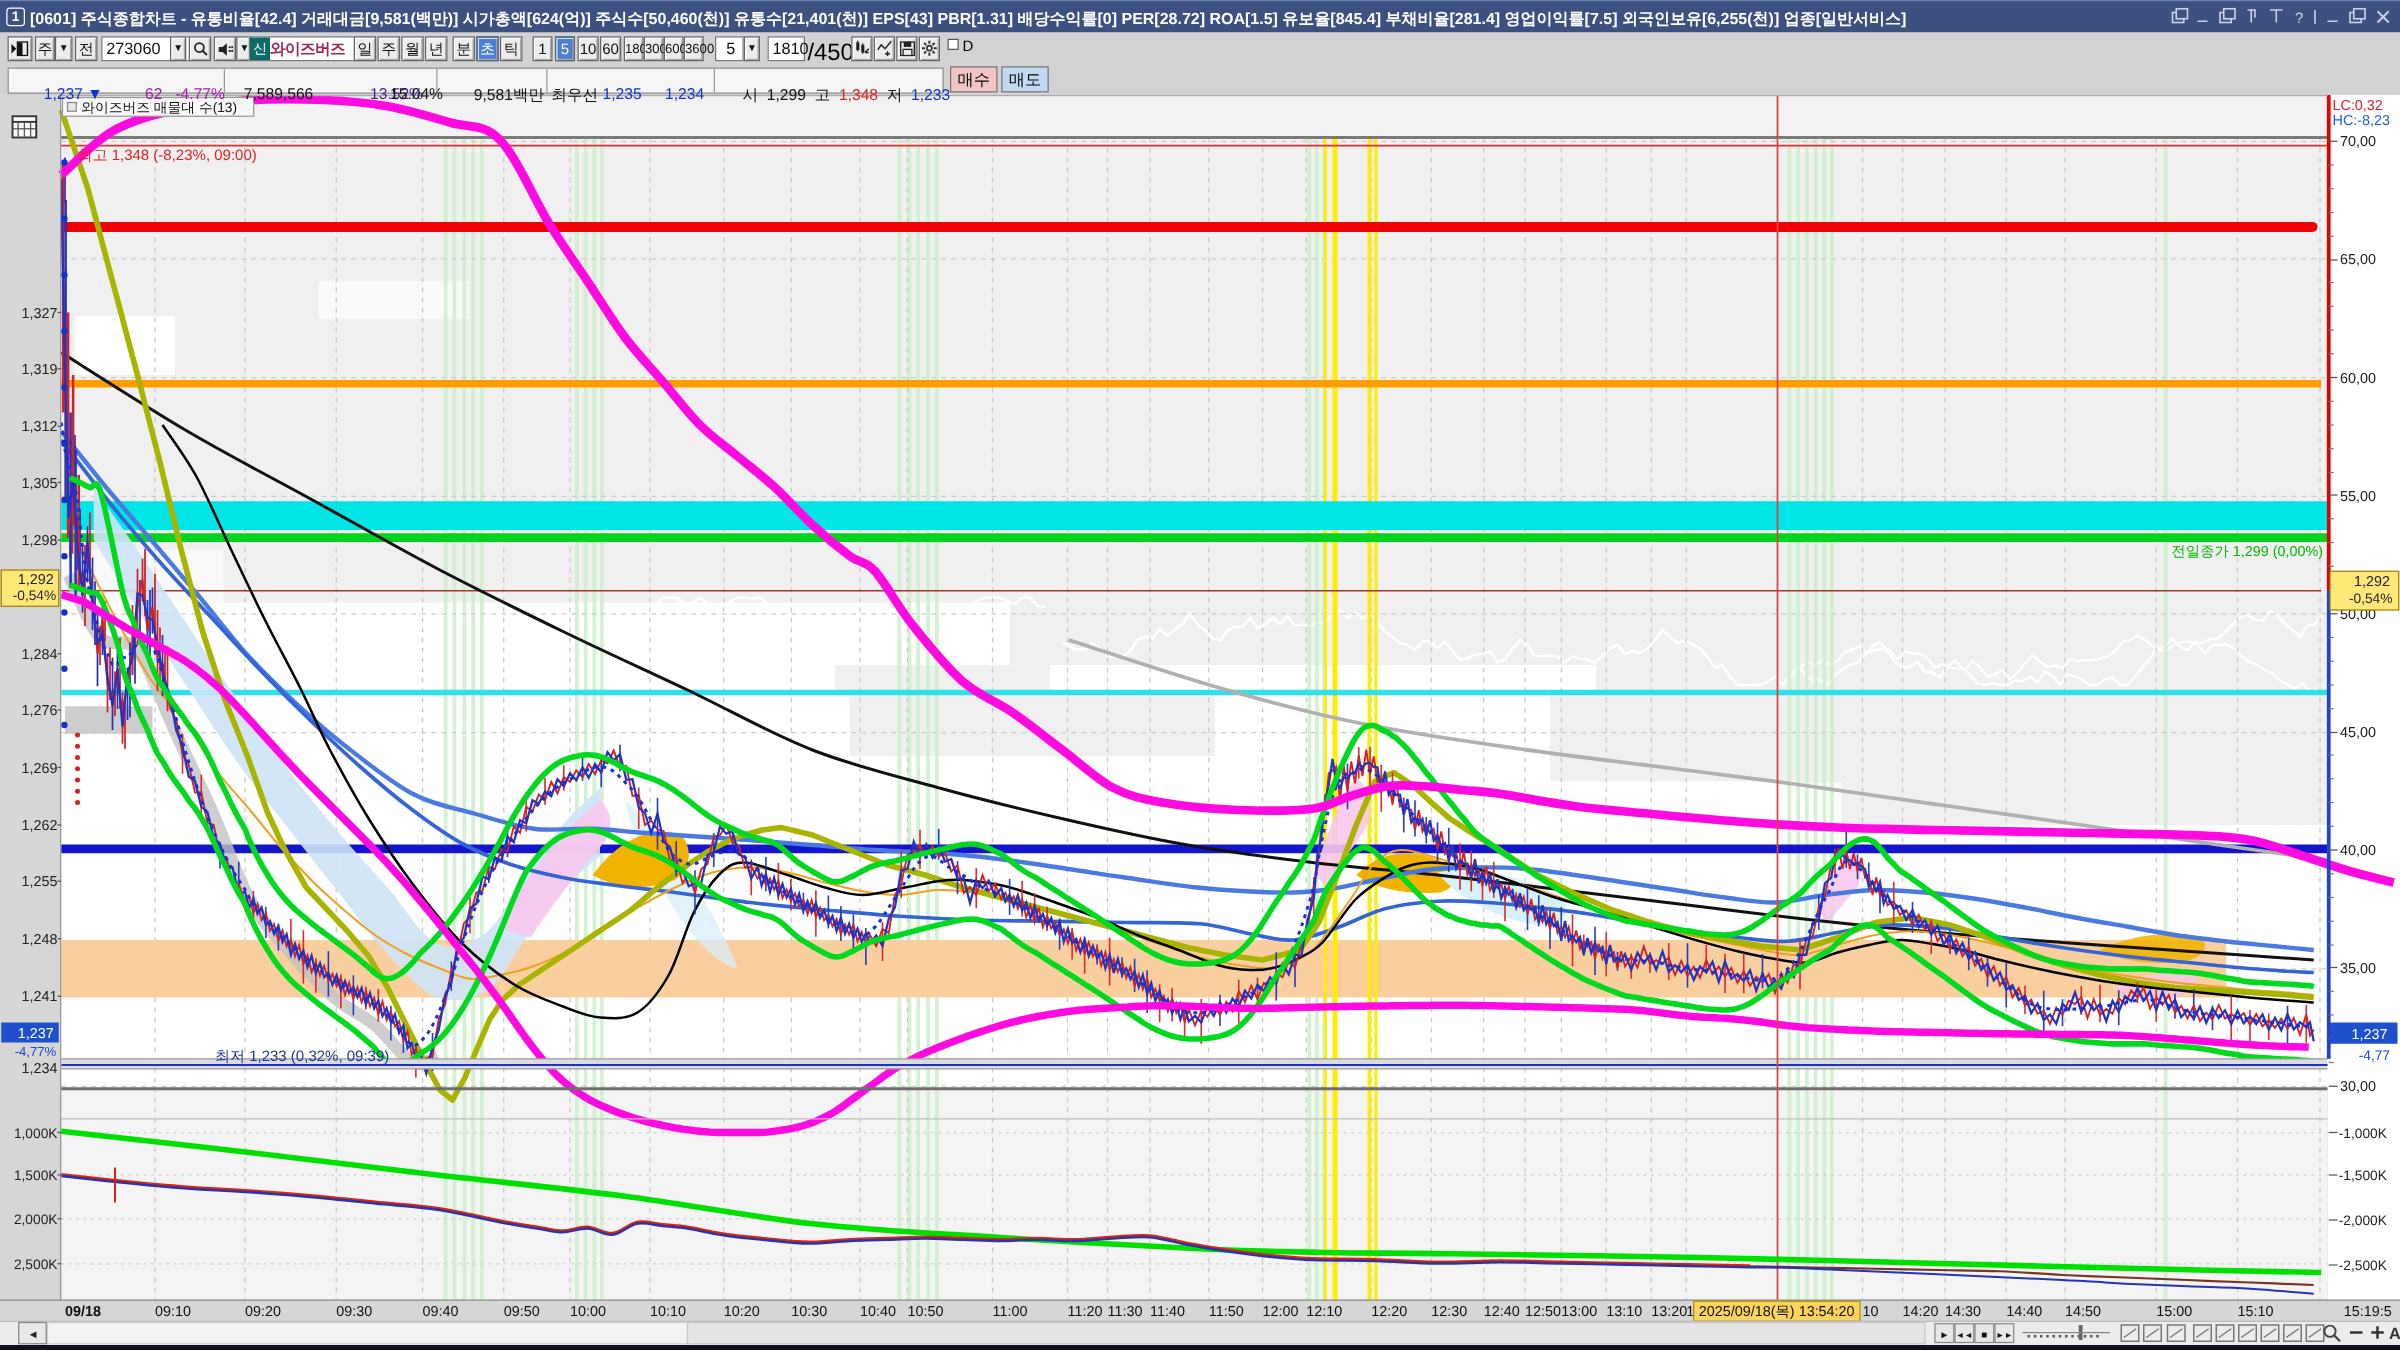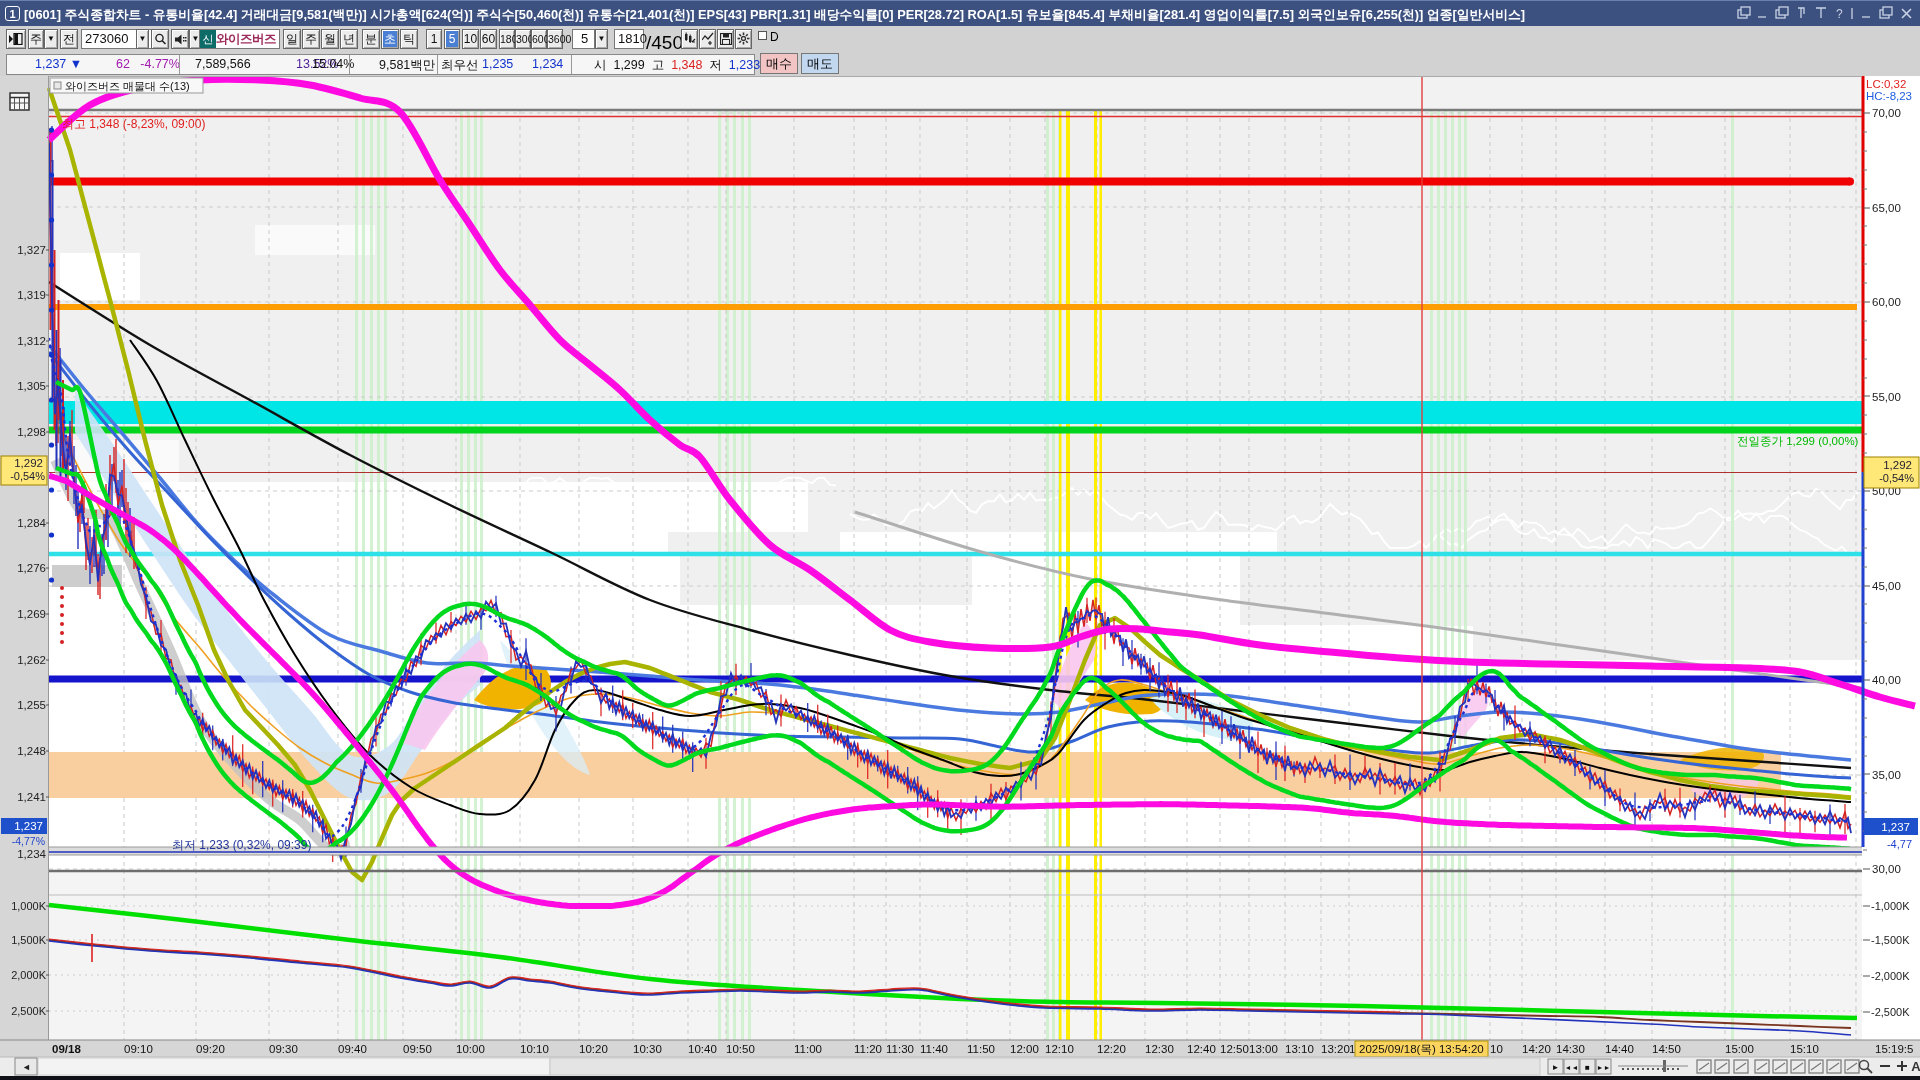--- a/index.html
+++ b/index.html
@@ -5,21 +5,21 @@
 body { width:1920px; height:1080px; overflow:hidden; font-family:"Liberation Sans", sans-serif; background:#d6d6d6; position:relative; }
 .titlebar { position:absolute; left:0; top:0; width:1920px; height:26px; background:#3d5180; border-top:1px solid #6a80ad; color:#fff; }
 .titlebar .t { position:absolute; left:24px; top:6px; font-size:12.8px; letter-spacing:0; white-space:nowrap;font-weight:bold; }
 .ticon { position:absolute; left:5px; top:5px; width:15px; height:15px; border:1.5px solid #fff; border-radius:3px; font-size:11px; text-align:center; line-height:14px; font-weight:bold; }
 .toolbar { position:absolute; left:0; top:26px; width:1920px; height:27px; background:#d2d2d2; }
 .btn { position:absolute; top:3px; height:20px; background:#ececec; border:1px solid #666; box-shadow:inset 1px 1px 0 #fff, inset -1px -1px 0 #aaa; font-size:12px; text-align:center; color:#111; line-height:18px; }
 .sel { background:#4a7fd4; color:#fff; }
 .field { position:absolute; top:3px; height:20px; background:#fff; border:1px solid #777; font-size:13px; color:#111; line-height:18px; }
 .row3 { position:absolute; left:0; top:53px; width:1920px; height:23px; background:#d2d2d2; }
 .r3box { position:absolute; left:6px; top:1px; width:749px; height:21px; background:#f6f6f6; border:1px solid #888; }
-.r3 { position:absolute; top:4px; font-size:12.5px; white-space:nowrap; }
+.r3 { position:absolute; top:15px; font-size:12.5px; white-space:nowrap; }
 .sep { position:absolute; top:0; width:1px; height:19px; background:#999; }
 #main { position:absolute; left:0; top:0; }
 </style></head>
 <body>
 <svg id="main" width="1920" height="1080" viewBox="0 0 1920 1080">
 <rect x="0" y="76" width="1920" height="1004" fill="#d6d6d6"></rect>
 <rect x="49" y="76" width="1817" height="795" fill="#ffffff"></rect>
 <rect x="1862" y="76" width="58" height="964" fill="#ffffff"></rect>
 <rect x="49" y="76" width="1813" height="34" fill="#f2f2f2"></rect>
 <rect x="49" y="110" width="1813" height="445" fill="#f0f0f0"></rect>
@@ -631,21 +631,21 @@
         <line x1="8" y1="7.5" x2="11.5" y2="11" stroke="#222" stroke-width="1.6"></line>
       </svg></div>
   <div class="btn" style="left:171px; width:18px;"><svg width="13" height="13" viewBox="0 0 13 13" style="margin-top:3px;">
         <path d="M1,4.5 L4,4.5 L7.5,1.5 L7.5,11.5 L4,8.5 L1,8.5 Z" fill="#222"></path>
         <rect x="9" y="4" width="1.5" height="1.5" fill="#222"></rect>
         <rect x="11" y="4" width="1.5" height="1.5" fill="#222"></rect>
         <rect x="9" y="7" width="1.5" height="1.5" fill="#222"></rect>
         <rect x="11" y="7" width="1.5" height="1.5" fill="#222"></rect>
       </svg></div>
   <div class="btn" style="left:189px; width:13px; font-size:8px;">▼</div>
-  <div class="field" style="left:199px; width:81px; padding:0;"><span style="display:inline-block;width:16px;height:18px;background:#0d6b68;color:#fff;font-size:11px;text-align:center;vertical-align:top;line-height:18px;">신</span><span style="color:#9c2a5a;font-size:12.5px;font-weight:bold;letter-spacing:-0.5px;">와이즈버즈</span></div>
+  <div class="field" style="left:199px; width:101px; padding:0;"><span style="display:inline-block;width:16px;height:18px;background:#0d6b68;color:#fff;font-size:11px;text-align:center;vertical-align:top;line-height:18px;">신</span><span style="color:#9c2a5a;font-size:12.5px;font-weight:bold;letter-spacing:-0.5px;">와이즈버즈</span></div>
   <div class="btn" style="left:283px; width:18px;">일</div>
   <div class="btn" style="left:302px; width:18px;">주</div>
   <div class="btn" style="left:321px; width:18px;">월</div>
   <div class="btn" style="left:340px; width:18px;">년</div>
   <div class="btn" style="left:362px; width:18px;">분</div>
   <div class="btn sel" style="left:381px; width:18px;">초</div>
   <div class="btn" style="left:400px; width:18px;">틱</div>
   <div class="btn" style="left:426px; width:16px;">1</div>
   <div class="btn sel" style="left:444px; width:16px;">5</div>
   <div class="btn" style="left:462px; width:17px;">10</div>

